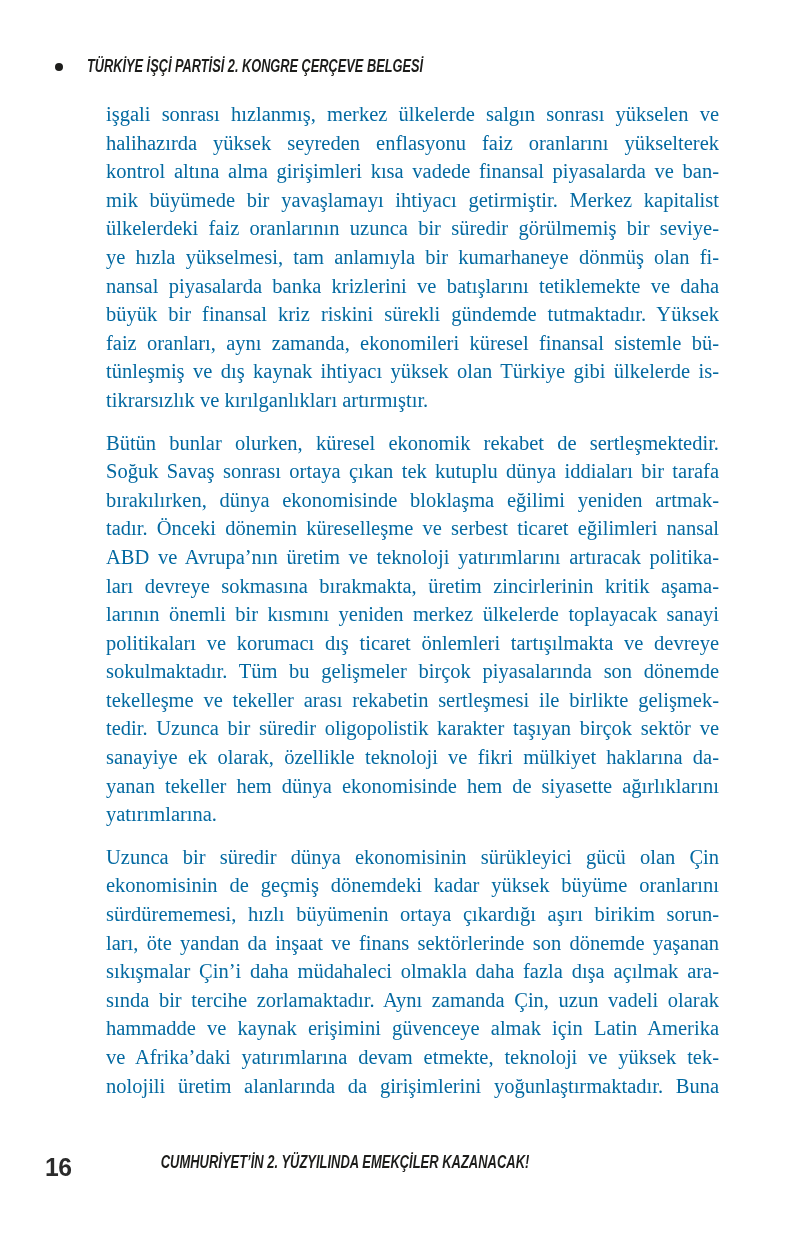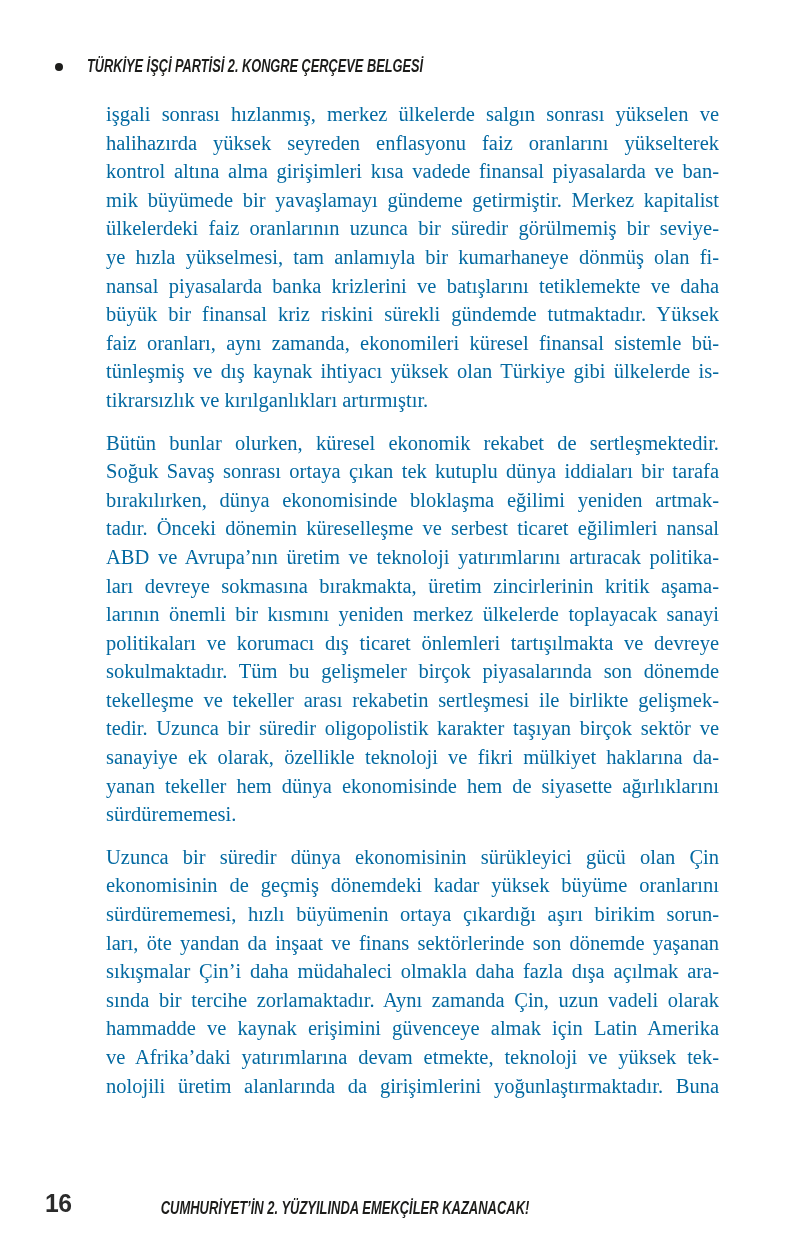--- a/index.html
+++ b/index.html
@@ -62,23 +62,23 @@
     hyphens: none;
   }
   .line.last {
     text-align-last: left;
   }
 
   
   .page-footer {
     position: absolute;
     left: 45px;
-    top: 1188px;
+    top: 1152px;
     display: flex;
-    align-items: flex-end;
+    align-items: flex-start;
   }
   .page-number {
     font-family: "Liberation Sans", sans-serif;
     font-weight: 700;
     font-size: 26px;
     color: #2b2b2b;
     letter-spacing: -0.5px;
     transform: scaleX(0.95);
     transform-origin: left bottom;
   }
@@ -102,21 +102,21 @@
   <div class="page-header">
     <span class="header-bullet"></span>
     <span class="header-title">TÜRKİYE İŞÇİ PARTİSİ 2. KONGRE ÇERÇEVE BELGESİ</span>
   </div>
 
   <div class="page-body">
       <div class="paragraph">
         <div class="line">işgali sonrası hızlanmış, merkez ülkelerde salgın sonrası yükselen ve</div>
         <div class="line">halihazırda yüksek seyreden enflasyonu faiz oranlarını yükselterek</div>
         <div class="line">kontrol altına alma girişimleri kısa vadede finansal piyasalarda ve ban-</div>
-        <div class="line">mik büyümede bir yavaşlamayı gündeme getirmiştir. Merkez kapitalist</div>
+        <div class="line">mik büyümede bir yavaşlamayı ihtiyacı getirmiştir. Merkez kapitalist</div>
         <div class="line">ülkelerdeki faiz oranlarının uzunca bir süredir görülmemiş bir seviye-</div>
         <div class="line">ye hızla yükselmesi, tam anlamıyla bir kumarhaneye dönmüş olan fi-</div>
         <div class="line">nansal piyasalarda banka krizlerini ve batışlarını tetiklemekte ve daha</div>
         <div class="line">büyük bir finansal kriz riskini sürekli gündemde tutmaktadır. Yüksek</div>
         <div class="line">faiz oranları, aynı zamanda, ekonomileri küresel finansal sistemle bü-</div>
         <div class="line">tünleşmiş ve dış kaynak ihtiyacı yüksek olan Türkiye gibi ülkelerde is-</div>
         <div class="line last">tikrarsızlık ve kırılganlıkları artırmıştır.</div>
       </div>
       <div class="paragraph">
         <div class="line">Bütün bunlar olurken, küresel ekonomik rekabet de sertleşmektedir.</div>
@@ -125,21 +125,21 @@
         <div class="line">tadır. Önceki dönemin küreselleşme ve serbest ticaret eğilimleri nansal</div>
         <div class="line">ABD ve Avrupa’nın üretim ve teknoloji yatırımlarını artıracak politika-</div>
         <div class="line">ları devreye sokmasına bırakmakta, üretim zincirlerinin kritik aşama-</div>
         <div class="line">larının önemli bir kısmını yeniden merkez ülkelerde toplayacak sanayi</div>
         <div class="line">politikaları ve korumacı dış ticaret önlemleri tartışılmakta ve devreye</div>
         <div class="line">sokulmaktadır. Tüm bu gelişmeler birçok piyasalarında son dönemde</div>
         <div class="line">tekelleşme ve tekeller arası rekabetin sertleşmesi ile birlikte gelişmek-</div>
         <div class="line">tedir. Uzunca bir süredir oligopolistik karakter taşıyan birçok sektör ve</div>
         <div class="line">sanayiye ek olarak, özellikle teknoloji ve fikri mülkiyet haklarına da-</div>
         <div class="line">yanan tekeller hem dünya ekonomisinde hem de siyasette ağırlıklarını</div>
-        <div class="line last">sürdürememesi.</div>
+        <div class="line last">yatırımlarına.</div>
       </div>
       <div class="paragraph">
         <div class="line">Uzunca bir süredir dünya ekonomisinin sürükleyici gücü olan Çin</div>
         <div class="line">ekonomisinin de geçmiş dönemdeki kadar yüksek büyüme oranlarını</div>
         <div class="line">sürdürememesi, hızlı büyümenin ortaya çıkardığı aşırı birikim sorun-</div>
         <div class="line">ları, öte yandan da inşaat ve finans sektörlerinde son dönemde yaşanan</div>
         <div class="line">sıkışmalar Çin’i daha müdahaleci olmakla daha fazla dışa açılmak ara-</div>
         <div class="line">sında bir tercihe zorlamaktadır. Aynı zamanda Çin, uzun vadeli olarak</div>
         <div class="line">hammadde ve kaynak erişimini güvenceye almak için Latin Amerika</div>
         <div class="line">ve Afrika’daki yatırımlarına devam etmekte, teknoloji ve yüksek tek-</div>

